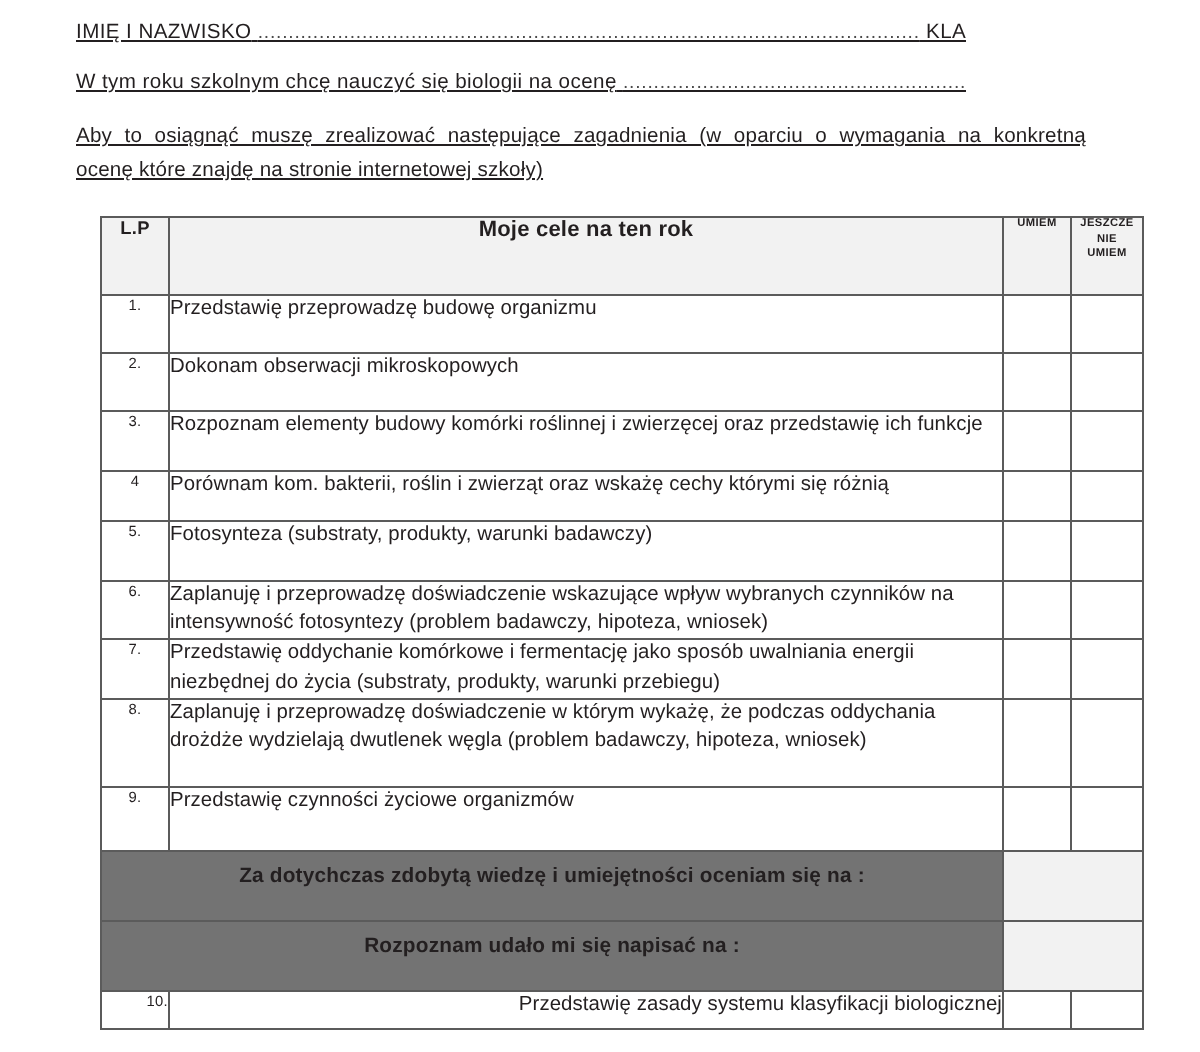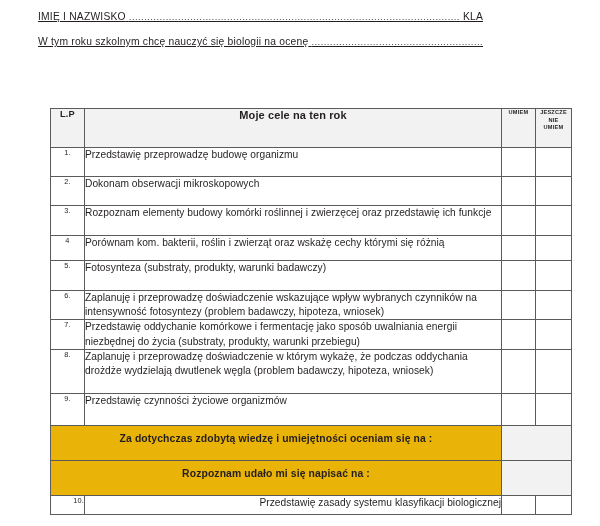--- a/index.html
+++ b/index.html
@@ -136,21 +136,21 @@
   tr.r4 td { height: 24px; }
   tr.r5 td { height: 29px; }
   tr.r6 td { height: 28px; }
   tr.r7 td { height: 28px; }
   tr.r8 td { height: 43px; }
   tr.r9 td { height: 31px; }
   tr.r10 td { height: 18px; text-align: right; }
 
   
   tr.sum td {
-    background: #eab308;
+    background: #737373;
     height: 27px;
     text-align: center;
     font-weight: bold;
     font-size: 10.4px;
     padding-top: 7px;
     letter-spacing: 0.01em;
   }
   tr.sum td.mark { background: #f2f2f2; }
 </style>
 </head>
@@ -165,20 +165,22 @@
       <span class="dots-fill">............................................................................................................</span>
       <span>KLASA</span><span class="dots-fill">....................</span>
     </div>
 
     <div class="intro-line l2">
       <span>W tym roku szkolnym chcę nauczyć się biologii na ocenę</span>
       <span class="dots-fill">..........................................................................................</span>
     </div>
 
     <p class="intro-para">
+      <span class="l-a">Aby to osiągnąć muszę zrealizować następujące zagadnienia (w oparciu o wymagania na konkretną</span>
+      <span class="l-b">ocenę które znajdę na stronie internetowej szkoły)</span>
     </p>
 
   </div>
 
   <div class="tbl-wrap">
     <table class="goals">
       <colgroup>
         <col class="c-lp">
           <col class="c-goal">
           <col class="c-yes">

